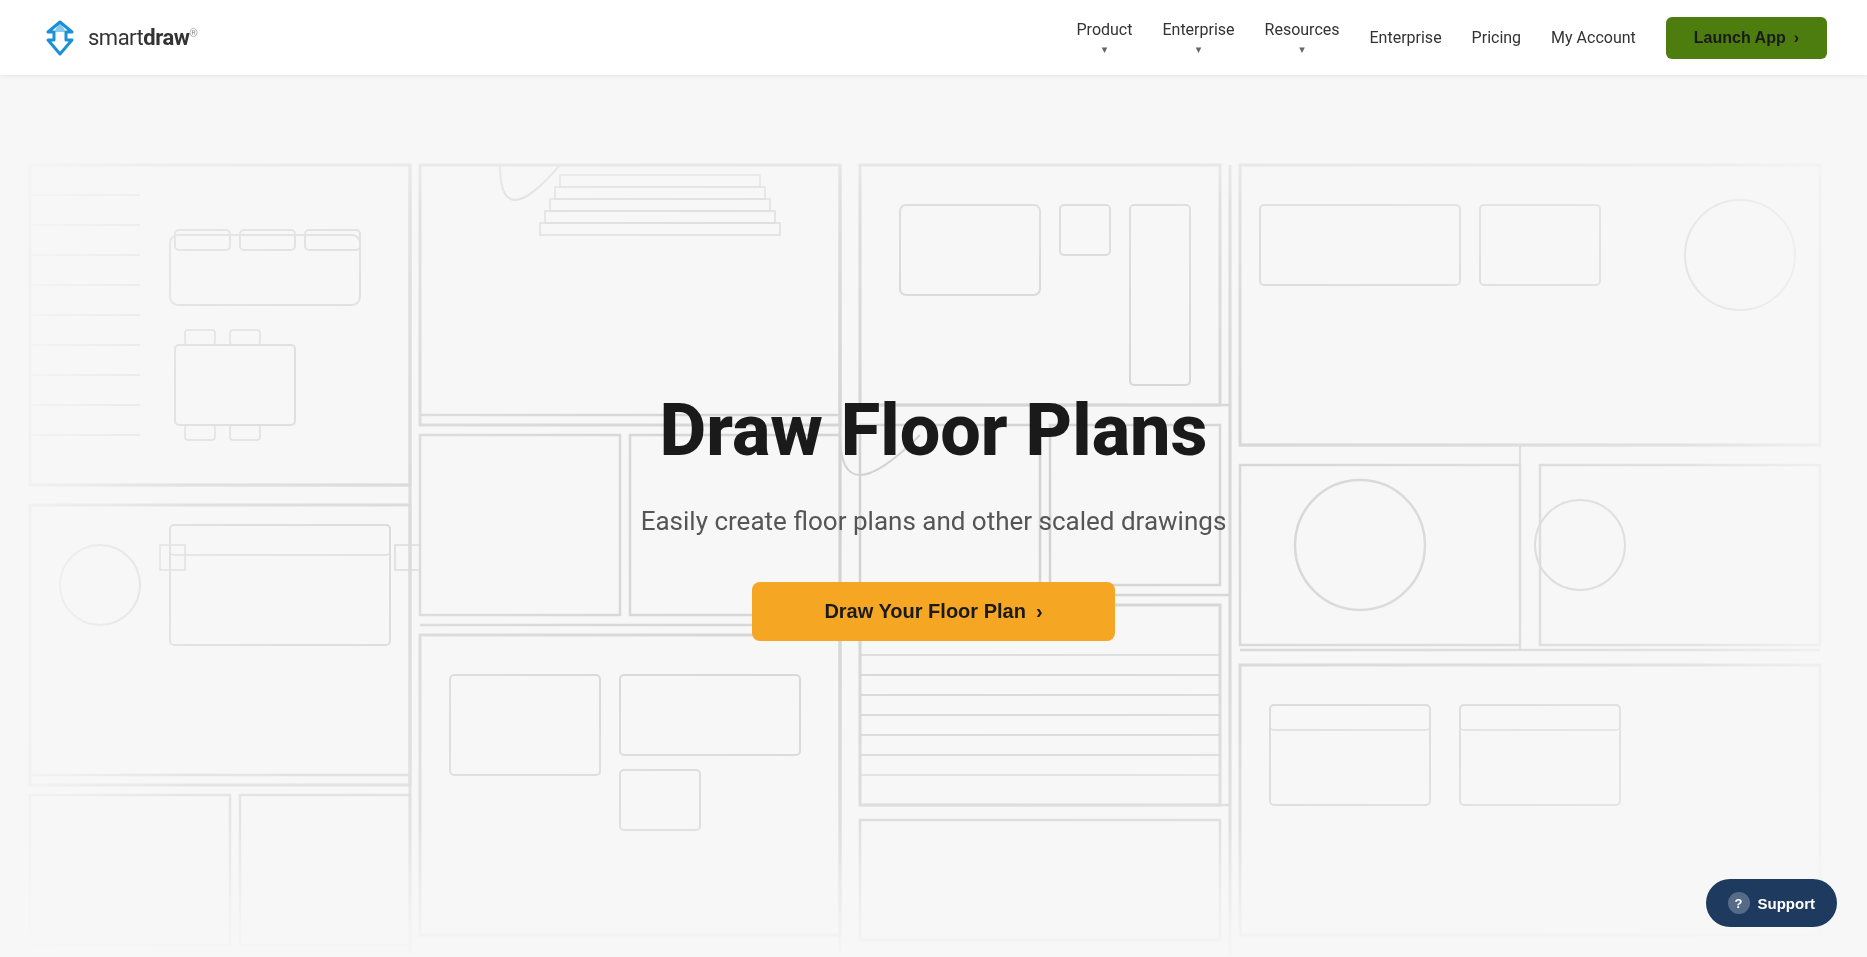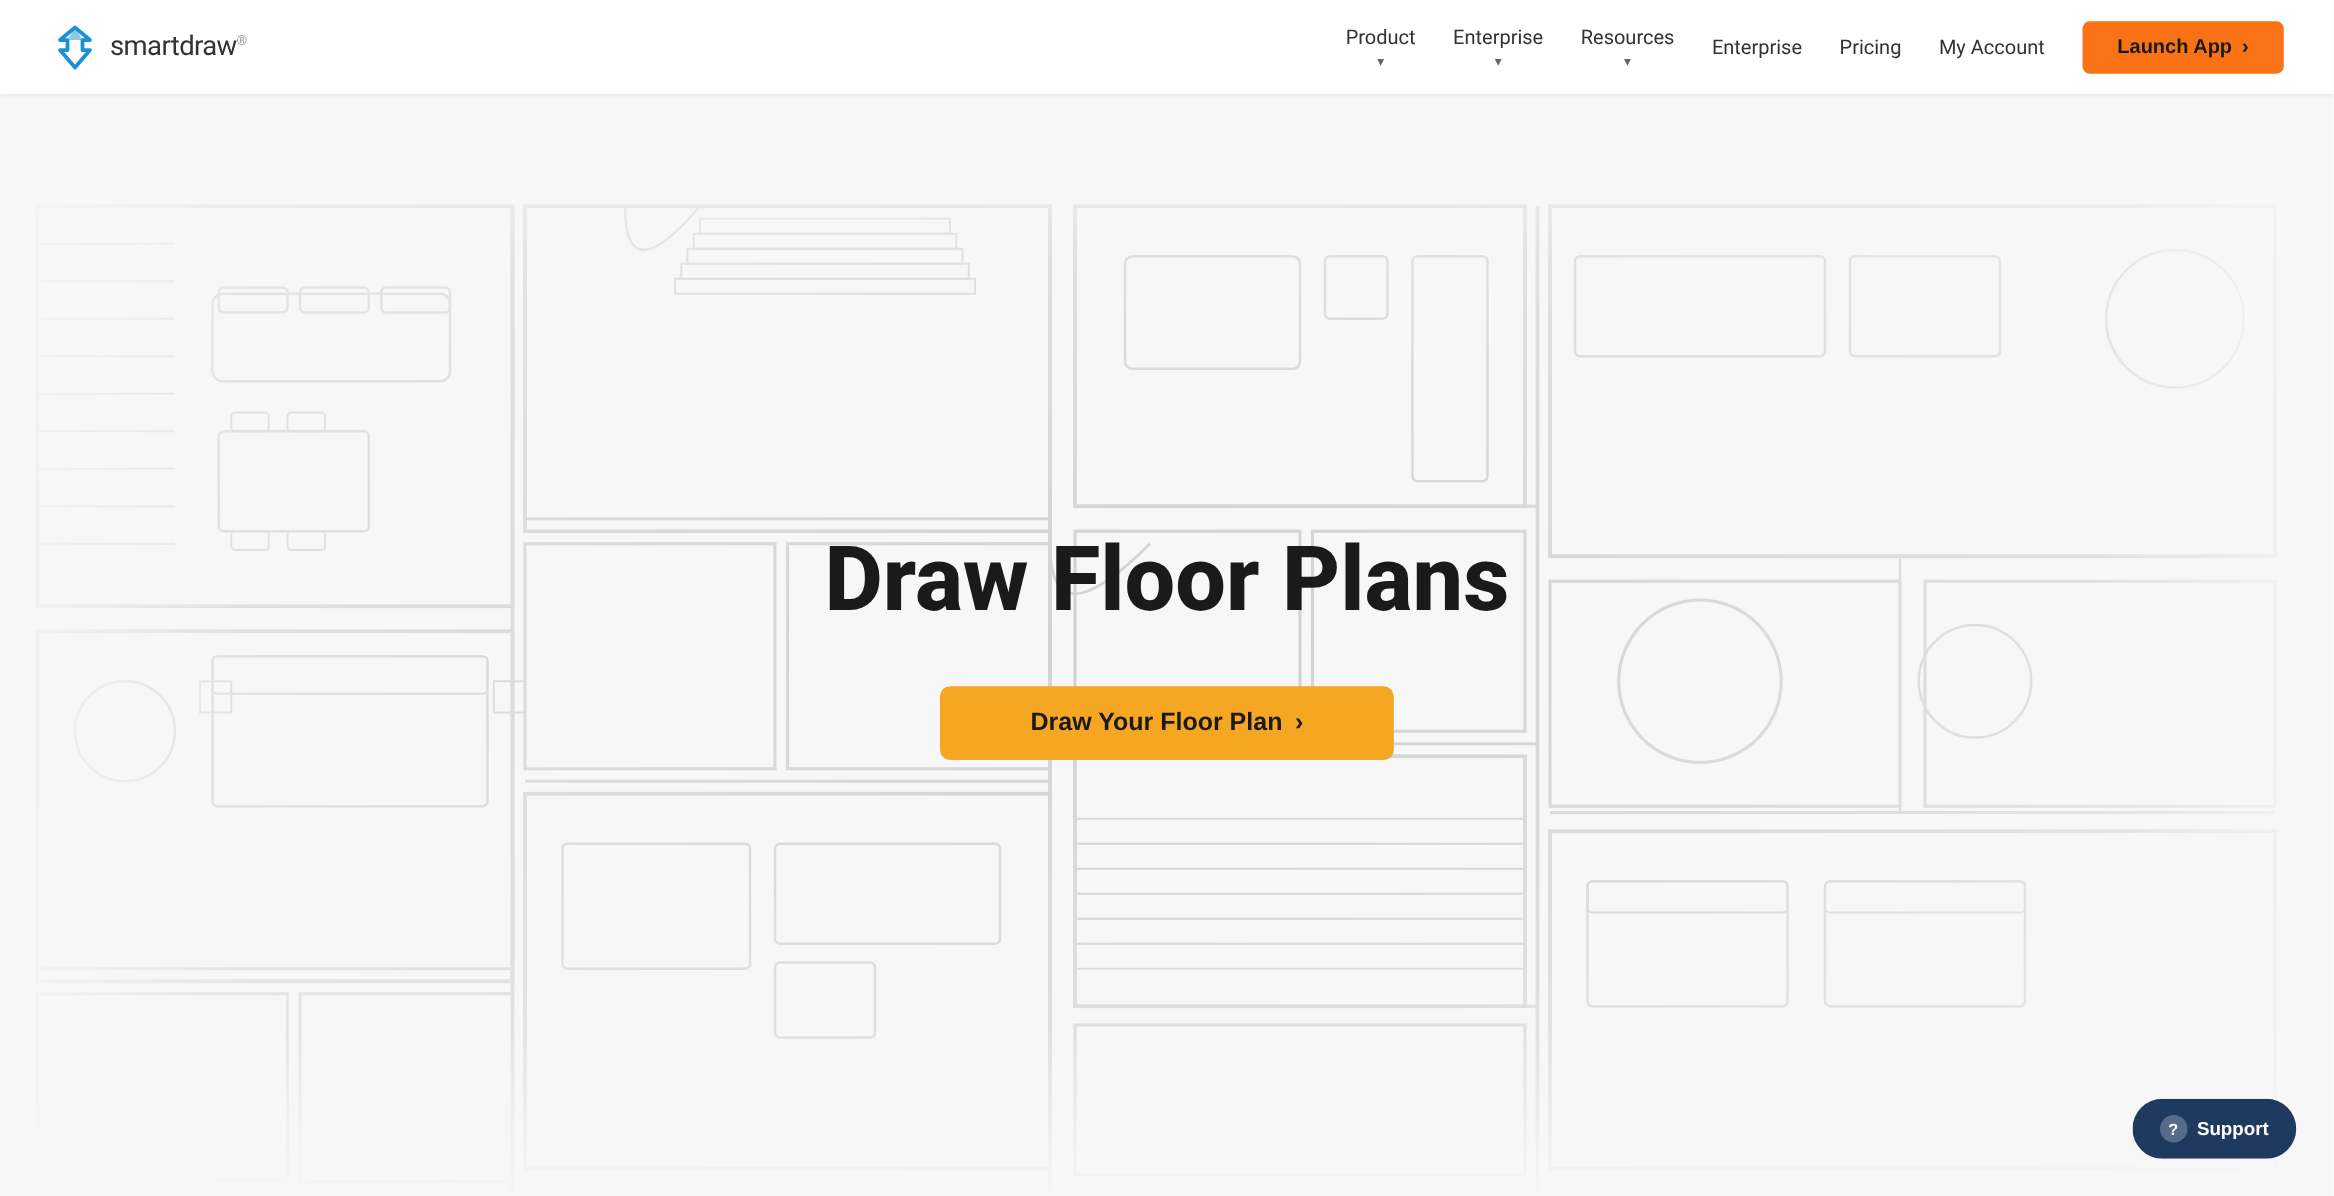--- a/index.html
+++ b/index.html
@@ -43,21 +43,21 @@
     }
 
     .logo-text {
       font-size: 22px;
       font-weight: 400;
       color: #333;
       letter-spacing: -0.5px;
     }
 
     .logo-text span.bold {
-      font-weight: 400;
+      font-weight: 700;
     }
 
     .nav-links {
       display: flex;
       align-items: center;
       gap: 30px;
     }
 
     .nav-item {
       font-size: 16px;
@@ -70,21 +70,21 @@
       white-space: nowrap;
       flex-direction: column;
     }
 
     .nav-chevron {
       font-size: 11px;
       color: #666;
     }
 
     .launch-btn {
-      background: #f97316;
+      background: #4d7c0f;
       color: #1a1a1a;
       font-size: 16px;
       font-weight: 700;
       padding: 12px 28px;
       border-radius: 6px;
       border: none;
       cursor: pointer;
       display: flex;
       align-items: center;
       gap: 8px;
@@ -366,20 +366,21 @@
         </linearGradient>
       </defs>
       <rect width="1867" height="882" fill="url(#heroFade)"></rect>
       <rect width="1867" height="882" fill="url(#topFade)"></rect>
       <rect width="1867" height="882" fill="url(#sideFade)"></rect>
     </svg>
   </div>
 
   <div class="hero-content">
     <h1 class="hero-title">Draw Floor Plans</h1>
+    <p class="hero-subtitle">Easily create floor plans and other scaled drawings</p>
     <button class="cta-btn">
       <span>Draw Your Floor Plan</span>
       <span>›</span>
     </button>
   </div>
 </section>
 
 <button class="support-btn">
   <span class="support-circle">
     <span>?</span>

